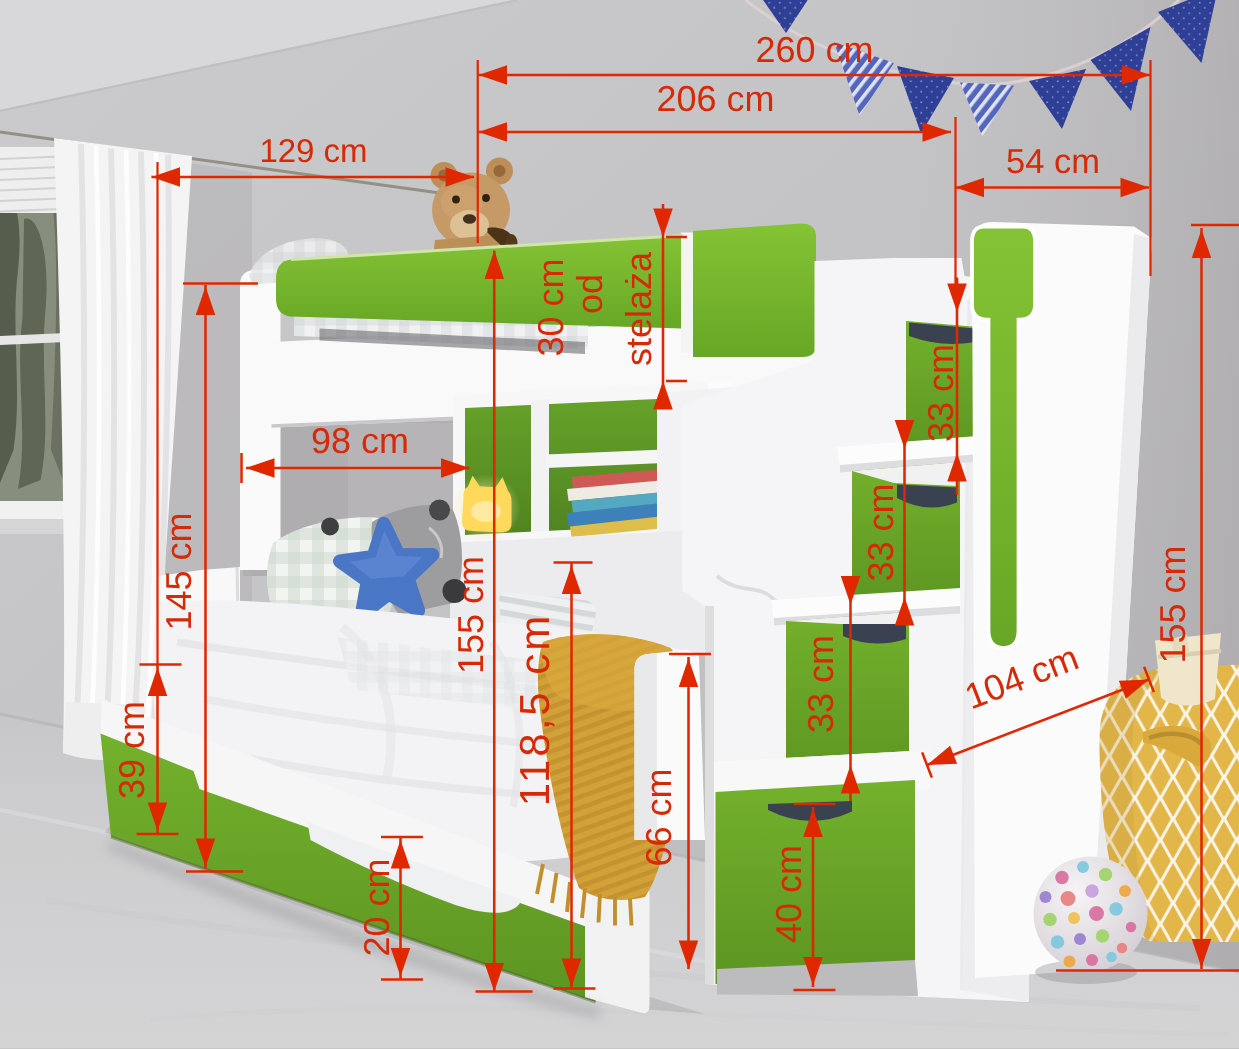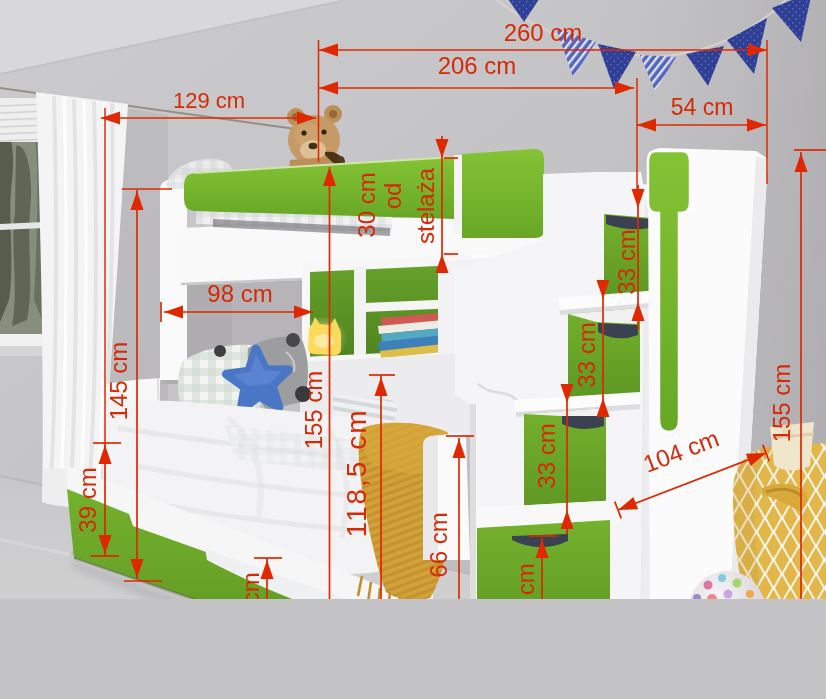--- a/index.html
+++ b/index.html
@@ -1,16 +1,16 @@
 <!DOCTYPE html>
 <html><head>
 <meta charset="utf-8">
 <style>
   html,body{margin:0;padding:0;background:#c4c3c5;}
-  #scene{position:relative;width:826px;height:599px;overflow:hidden;font-family:"Liberation Sans",sans-serif;}
+  #scene{position:relative;width:826px;height:699px;overflow:hidden;font-family:"Liberation Sans",sans-serif;}
   svg{display:block;}
 </style>
 </head>
 <body>
 <div id="scene">
 <svg width="826" height="699" viewBox="0 0 826 699">
 <defs>
   <linearGradient id="wallg" x1="0" y1="0" x2="1" y2="1">
     <stop offset="0" stop-color="#cbcacc"></stop>
     <stop offset="0.5" stop-color="#c3c2c4"></stop>

